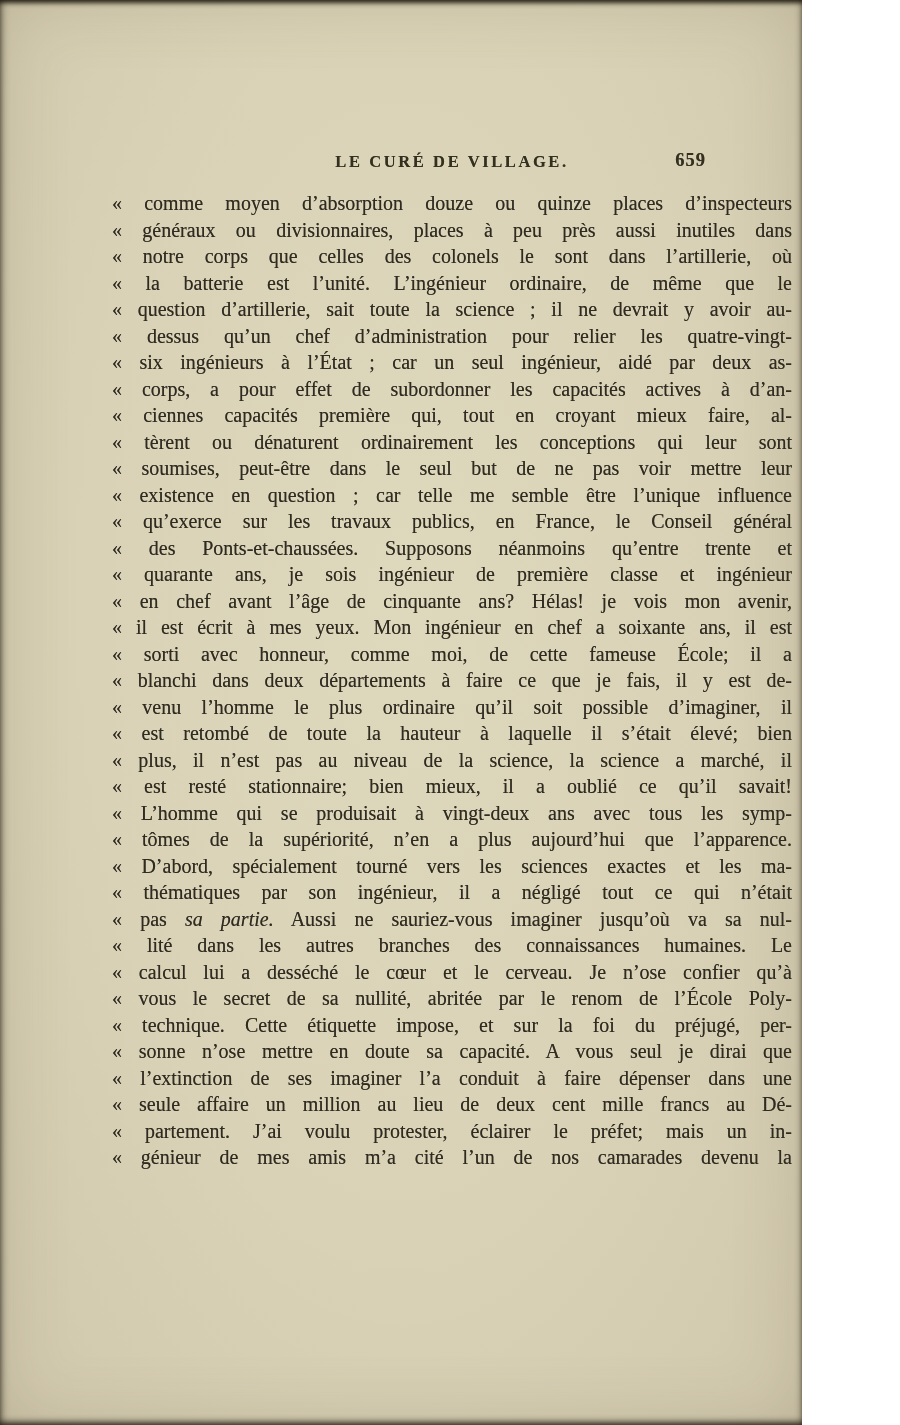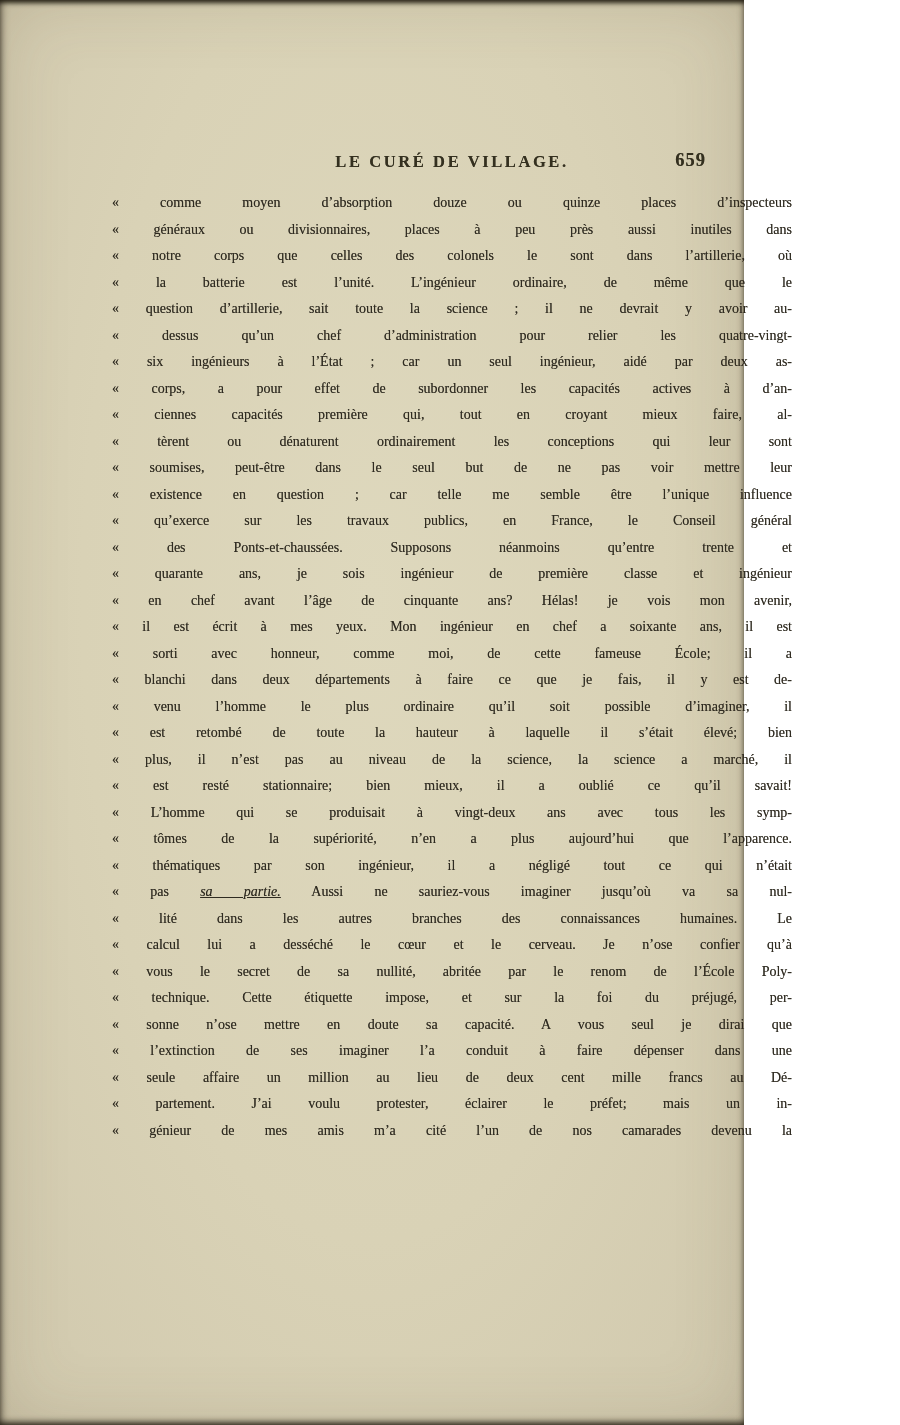--- a/index.html
+++ b/index.html
@@ -3,21 +3,21 @@
 <meta charset="utf-8">
 <style>
   html,body{margin:0;padding:0;}
   body{
     width:900px;height:1425px;
     font-family:"Liberation Serif","DejaVu Serif",serif;
     overflow:hidden;
   }
   .page{
     position:relative;
-    width:744px;height:1425px;
+    width:802px;height:1425px;
     background:radial-gradient(ellipse at 50% 42%, #ded8bd 0%, #d9d2b6 55%, #d0c8ad 100%);
     color:#2f2b21;
   }
   .edge-overlay{
     position:absolute;inset:0;pointer-events:none;z-index:5;
     box-shadow:
       inset 0 6px 5px -3px rgba(32,27,16,0.95),
       inset 6px 0 7px -4px rgba(32,27,16,0.55),
       inset -5px 0 6px -4px rgba(32,27,16,0.45),
       inset 0 -7px 6px -4px rgba(32,27,16,0.85),
@@ -45,30 +45,30 @@
     right:86px;
     font-weight:bold;
     font-size:18.5px;
     letter-spacing:1px;
     color:#34301f;
   }
   .text-block{
     margin-top:0;
   }
   .line{
-    font-size:14px;
+    font-size:20px;
     line-height:26.5px;
     white-space:nowrap;
     text-align:justify;
     text-align-last:justify;
     -moz-text-align-last:justify;
     text-justify:inter-word;
     color:#2f2b21;
   }
-  .line span.italic{font-style:italic;text-decoration:underline;}
+  .line span.italic{font-style:italic;}
   
   .text-block, .running-header{
     text-shadow:0 0 0.4px rgba(47,43,33,0.6);
   }
 </style>
 </head>
 <body>
 
 <div class="page" style="color: rgb(47, 43, 33);">
   <div class="content">
@@ -95,20 +95,21 @@
         <div class="line">« en chef avant l’âge de cinquante ans? Hélas! je vois mon avenir,</div>
         <div class="line">« il est écrit à mes yeux. Mon ingénieur en chef a soixante ans, il est</div>
         <div class="line">« sorti avec honneur, comme moi, de cette fameuse École; il a</div>
         <div class="line">« blanchi dans deux départements à faire ce que je fais, il y est de-</div>
         <div class="line">« venu l’homme le plus ordinaire qu’il soit possible d’imaginer, il</div>
         <div class="line">« est retombé de toute la hauteur à laquelle il s’était élevé; bien</div>
         <div class="line">« plus, il n’est pas au niveau de la science, la science a marché, il</div>
         <div class="line">« est resté stationnaire; bien mieux, il a oublié ce qu’il savait!</div>
         <div class="line">« L’homme qui se produisait à vingt-deux ans avec tous les symp-</div>
         <div class="line">« tômes de la supériorité, n’en a plus aujourd’hui que l’apparence.</div>
+        <div class="line">« D’abord, spécialement tourné vers les sciences exactes et les ma-</div>
         <div class="line">« thématiques par son ingénieur, il a négligé tout ce qui n’était</div>
         <div class="line"><span>« pas </span><span class="italic">sa partie.</span><span> Aussi ne sauriez-vous imaginer jusqu’où va sa nul-</span></div>
         <div class="line">« lité dans les autres branches des connaissances humaines. Le</div>
         <div class="line">« calcul lui a desséché le cœur et le cerveau. Je n’ose confier qu’à</div>
         <div class="line">« vous le secret de sa nullité, abritée par le renom de l’École Poly-</div>
         <div class="line">« technique. Cette étiquette impose, et sur la foi du préjugé, per-</div>
         <div class="line">« sonne n’ose mettre en doute sa capacité. A vous seul je dirai que</div>
         <div class="line">« l’extinction de ses imaginer l’a conduit à faire dépenser dans une</div>
         <div class="line">« seule affaire un million au lieu de deux cent mille francs au Dé-</div>
         <div class="line">« partement. J’ai voulu protester, éclairer le préfet; mais un in-</div>

